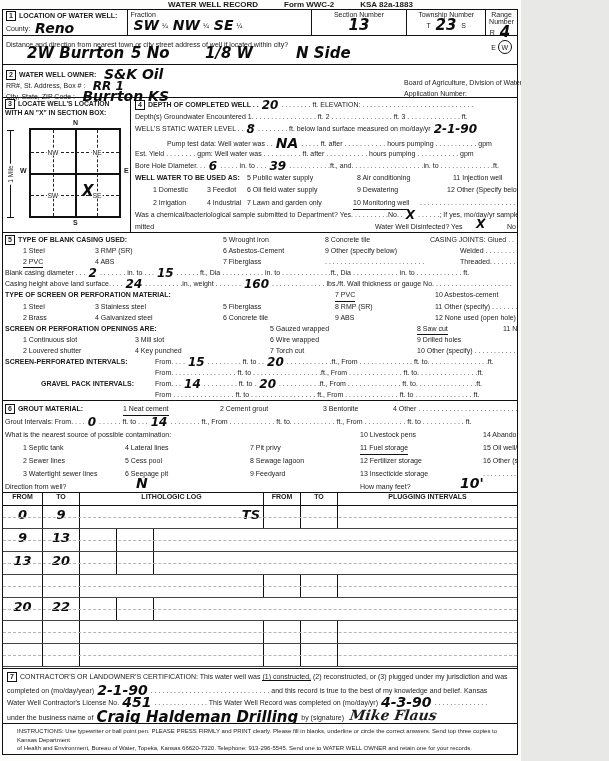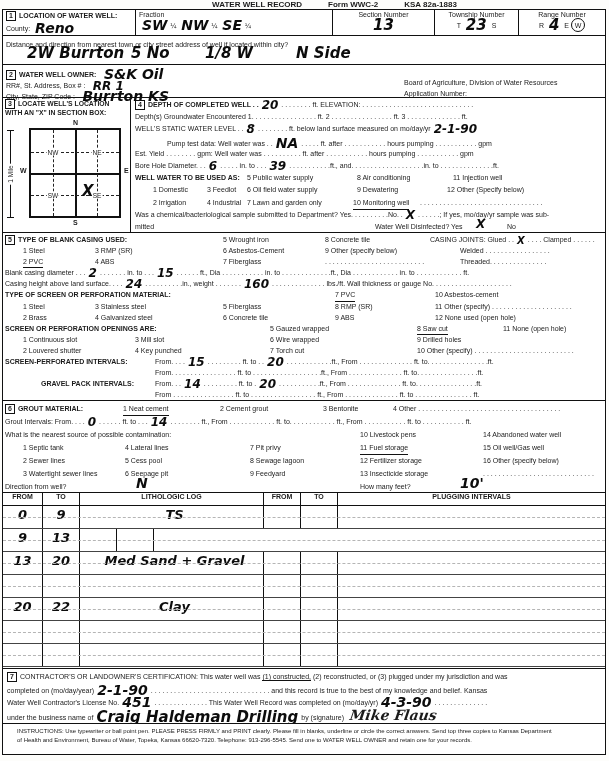--- a/index.html
+++ b/index.html
@@ -1,18 +1,18 @@
 <!DOCTYPE html>
 <html><head>
 <meta charset="utf-8">
 <style>
   * { box-sizing: border-box; margin: 0; padding: 0; }
   html,body { background:#e8e8e6; }
   body { width:609px; height:761px; font-family:"Liberation Sans", sans-serif; color:#1b1b1b; }
-  .page { width:609px; height:761px; background:#fdfdfb; position:relative; overflow:hidden; }
+  .page { width:521px; height:761px; background:#fdfdfb; position:relative; overflow:hidden; }
   .titlebar { height:9px; display:flex; justify-content:center; gap:26px; align-items:flex-end; font-size:8px; font-weight:bold; padding-left:60px; }
   .titlebar .plain { font-weight:bold; }
   .formbox { position:absolute; left:2px; right:3px; top:9px; height:746px; border:1.5px solid #111; background:#fff; }
 
   .pt { font-size:7px; }
   .b { font-weight:bold; }
   .hw { font-family:"DejaVu Sans", sans-serif; font-style:italic; font-weight:bold; font-size:12px; color:#0c0c0c; padding:0 3px; vertical-align:-2px; line-height:1; }
   .hw-lg { font-size:14px; }
   .hw-xl { font-size:15px; }
   .u { border-bottom:1.5px solid #111; }
@@ -62,21 +62,21 @@
   .int-label.gp { padding-left:36px; width:150px; }
 
   
   .s6 { height:92px; border-bottom:1.5px solid #111; padding:1px 2px 0 2px; overflow:hidden; }
   .s6 .ln { height:13px; line-height:13px; font-size:7px; }
 
   
   .lith { height:176px; border-bottom:1.5px solid #111; overflow:hidden; }
   .lith-h { display:flex; height:13px; border-bottom:1px solid #111; font-size:7px; font-weight:bold; text-align:center; align-items:center; }
   .lith-h > div, .lith-r > div { border-right:1px solid #111; height:100%; }
-  .lc1 { width:40px; } .lc2 { width:37px; } .lc3 { width:184px; padding-left:6px; text-align:center; }
+  .lc1 { width:40px; } .lc2 { width:37px; } .lc3 { width:184px; padding-left:6px; text-align:right; }
   .lc4 { width:37px; } .lc5 { width:37px; } .lc6 { flex:1; border-right:none !important; }
   .lith-h .lc3 { text-align:center; padding-left:0; }
   .lith-r { display:flex; height:23px; border-bottom:1px solid #444; position:relative; font-size:7px; }
   .lith-r::after { content:""; position:absolute; left:0; right:0; top:11px; border-top:1px dashed #b5b5b5; pointer-events:none; }
   .lith-r .hw { font-size:13px; vertical-align:0; position:relative; top:2px; }
   .lith-r .lc1, .lith-r .lc2, .lith-r .lc4, .lith-r .lc5 { text-align:center; }
 
   
   .s7 { height:55px; padding:2px 4px 0 4px; overflow:hidden; border-bottom:1px solid #111; }
   .s7 .ln { font-size:7px; line-height:12px; height:12px; }
@@ -349,37 +349,35 @@
       <div class="lith-r">
         <div class="lc1"><span class="hw">9</span></div>
         <div class="lc2"><span class="hw">13</span></div>
         <div class="lc4"><span class="hw"></span></div>
         <div class="lc5"><span class="hw"></span></div>
         <div class="lc6"><span class="hw"></span></div>
       </div>
       <div class="lith-r">
         <div class="lc1"><span class="hw">13</span></div>
         <div class="lc2"><span class="hw">20</span></div>
-        <div class="lc3"><span class="hw">Med Sand + Gravel</span></div>
         <div class="lc4"><span class="hw"></span></div>
         <div class="lc5"><span class="hw"></span></div>
         <div class="lc6"><span class="hw"></span></div>
       </div>
       <div class="lith-r">
         <div class="lc1"><span class="hw"></span></div>
         <div class="lc2"><span class="hw"></span></div>
         <div class="lc3"><span class="hw"></span></div>
         <div class="lc4"><span class="hw"></span></div>
         <div class="lc5"><span class="hw"></span></div>
         <div class="lc6"><span class="hw"></span></div>
       </div>
       <div class="lith-r">
         <div class="lc1"><span class="hw">20</span></div>
         <div class="lc2"><span class="hw">22</span></div>
-        <div class="lc3"><span class="hw">Clay</span></div>
         <div class="lc4"><span class="hw"></span></div>
         <div class="lc5"><span class="hw"></span></div>
         <div class="lc6"><span class="hw"></span></div>
       </div>
       <div class="lith-r">
         <div class="lc1"><span class="hw"></span></div>
         <div class="lc2"><span class="hw"></span></div>
         <div class="lc3"><span class="hw"></span></div>
         <div class="lc4"><span class="hw"></span></div>
         <div class="lc5"><span class="hw"></span></div>

